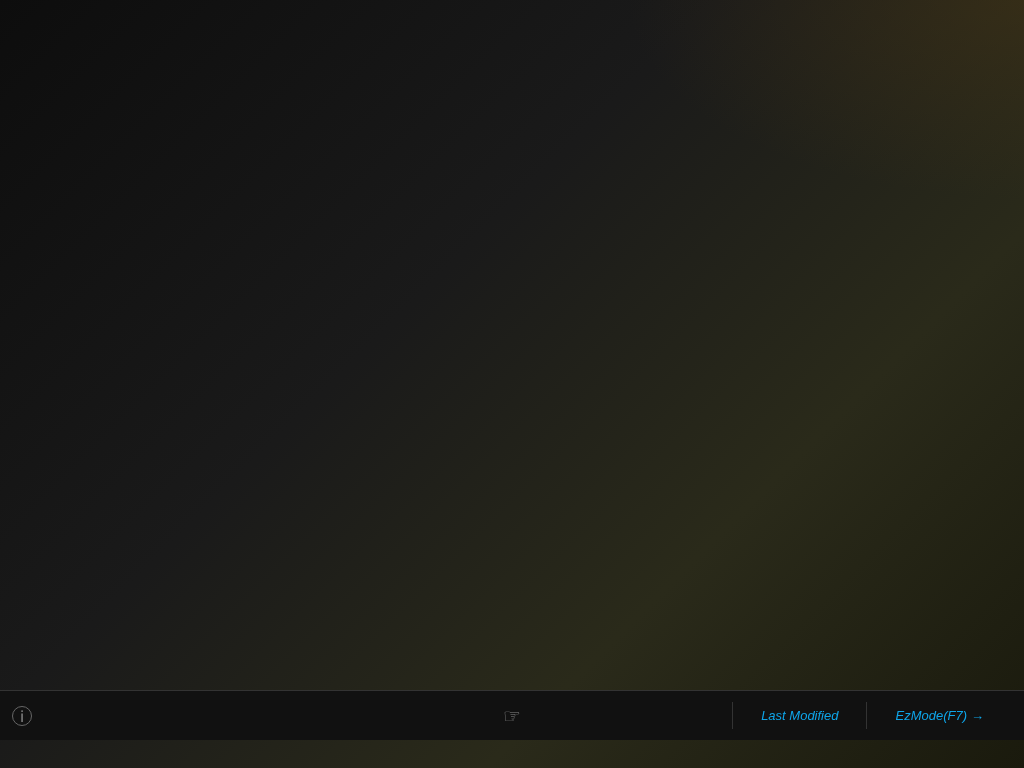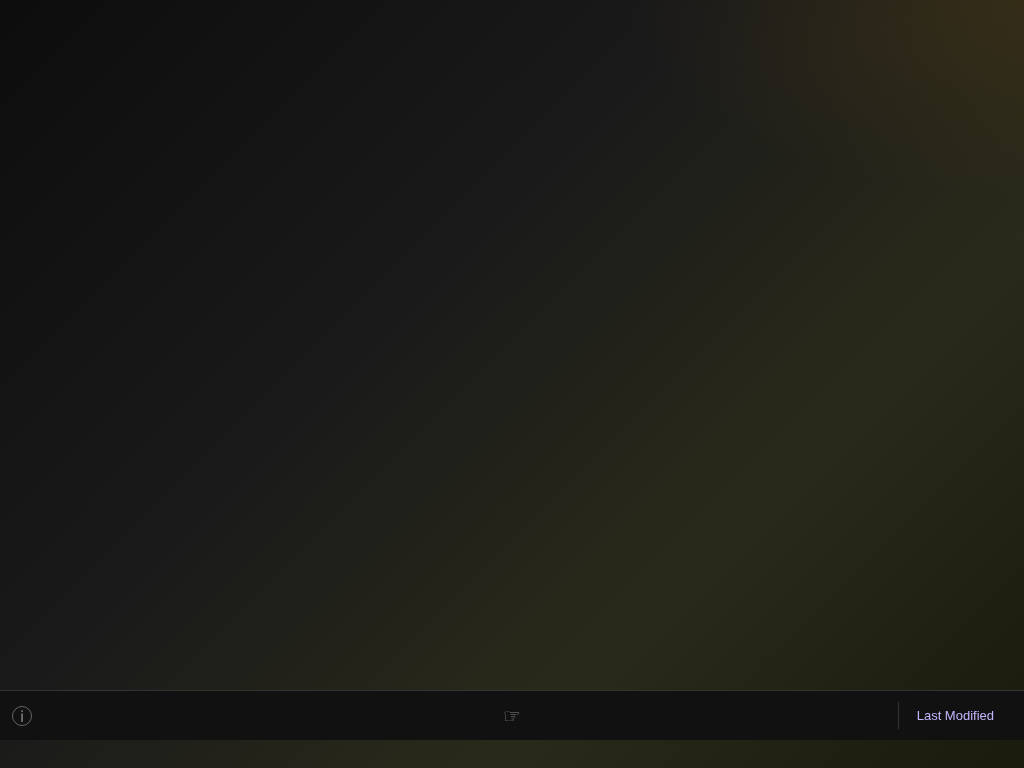--- a/index.html
+++ b/index.html
@@ -331,24 +331,25 @@
 
     .footer-right {
       margin-left: auto;
       display: flex;
       align-items: center;
       gap: 0;
       font-size: 13px;
     }
 
     .footer-btn {
-      color: #c4b5fd;
-      padding: 6px 18px;
+      color: #0ea5e9;
+      padding: 6px 28px;
       cursor: pointer;
       border-left: 1px solid #333;
+      font-style: italic;
     }
 
     
     .bottom-bar {
       background: #0d0d0d;
       border-top: 1px solid #222;
       height: 28px;
       display: flex;
       align-items: center;
       justify-content: center;
@@ -636,19 +637,23 @@
     </div>
   </div>
 
   <div class="footer">
     <div class="footer-info">
       <span style="font-size:16px;border:1px solid #666;border-radius:50%;width:20px;height:20px;display:inline-flex;align-items:center;justify-content:center;">ℹ</span>
     </div>
     <div class="footer-cursor">☞</div>
     <div class="footer-right">
       <div class="footer-btn">Last Modified</div>
+      <div class="footer-btn" style="display:flex;align-items:center;gap:4px;">
+        <span>EzMode(F7)</span>
+        <span>→</span>
+      </div>
     </div>
   </div>
 
   <div class="bottom-bar">
     <span>Version 2.16.1242. Copyright (C) 2014 American Megatrends, Inc.</span>
   </div>
 </div>
 
 </body></html>

